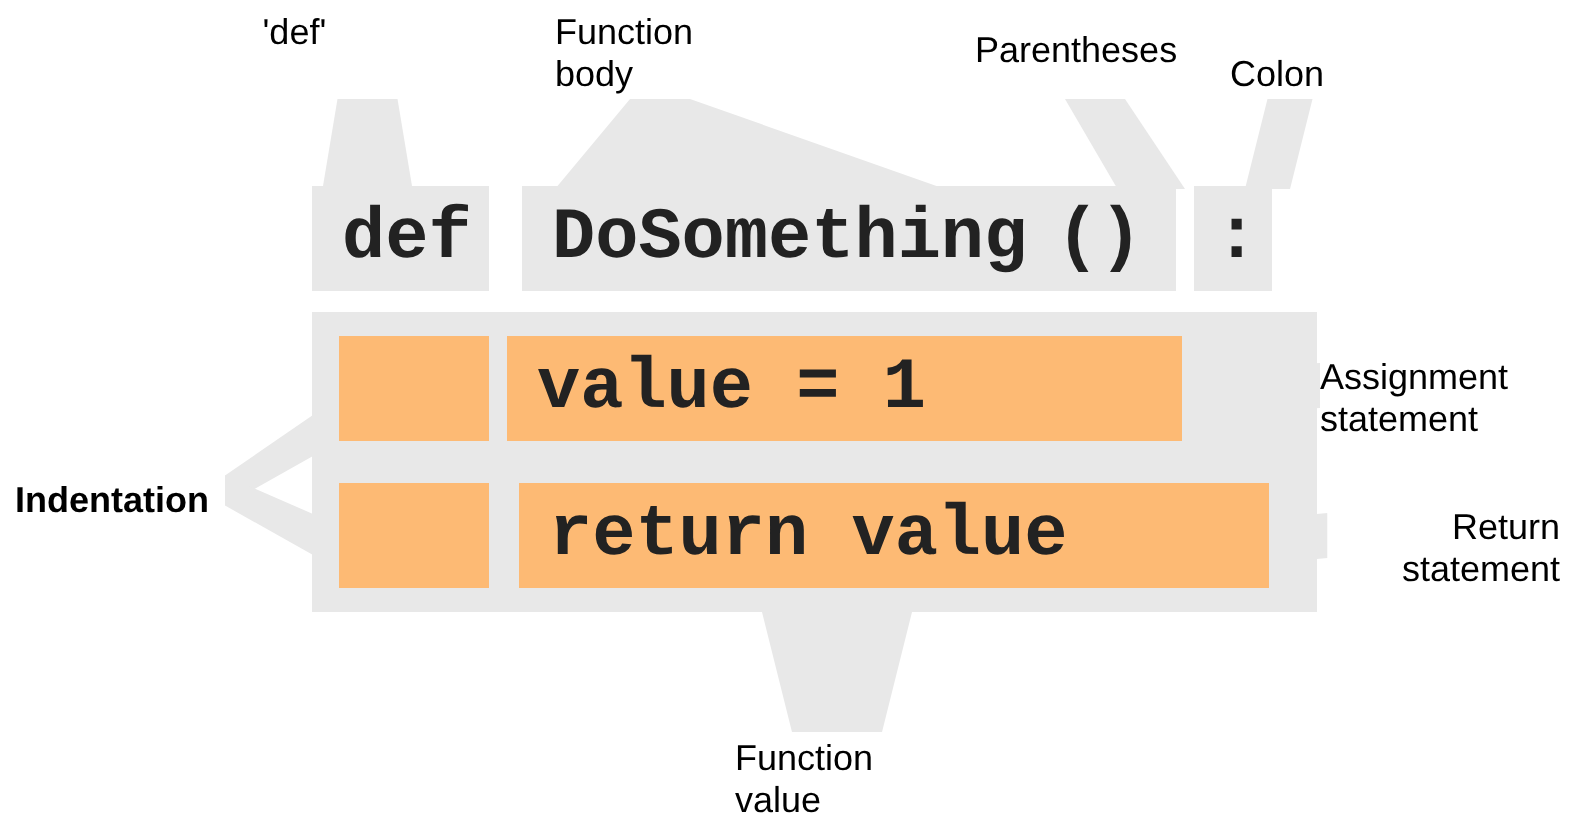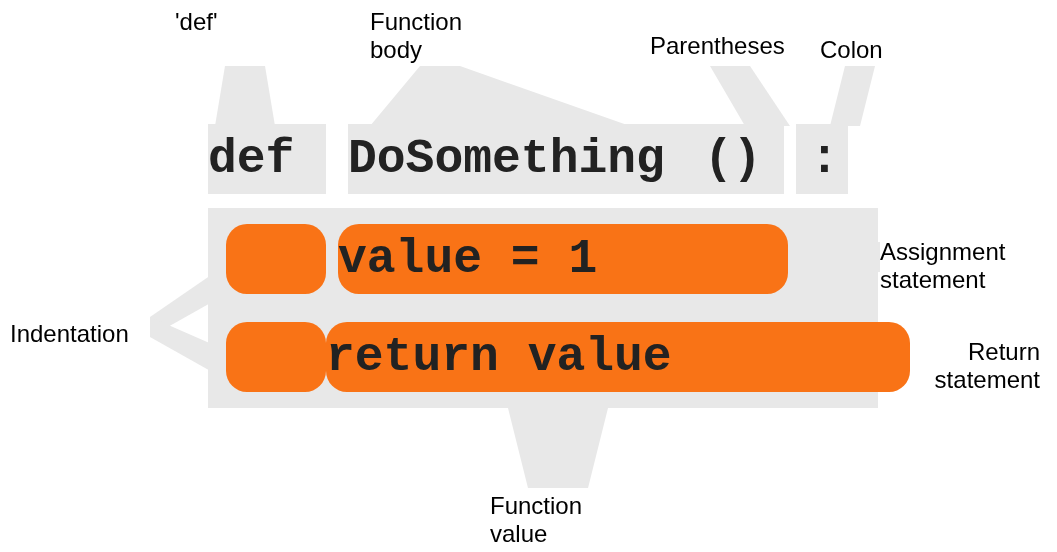--- a/index.html
+++ b/index.html
@@ -29,49 +29,48 @@
     font-size: 48px;
     line-height: 1;
     color: #222;
   }
   .block-light {
     position: absolute;
     background: #e8e8e8;
   }
   .block-dark {
     position: absolute;
-    background: #f97316;
-    border-radius: 21px;
+    background: #fdba74;
   }
   .codecell {
     position: absolute;
     display: flex;
     align-items: center;
     justify-content: flex-start;
-    padding-left: 0;
+    padding-left: 20px;
   }
 </style>
 </head>
 <body>
 
 <div class="label" style="left:175px; top:8px; width:120px;">
   <span>'def'</span><br>
 </div>
 <div class="label" style="left:370px; top:8px; width:140px;">
   <span>Function</span><br>
   <span>body</span>
 </div>
-<div class="label" style="left:650px; top:32px; width:160px;">
+<div class="label" style="left:650px; top:20px; width:160px;">
   <span>Parentheses</span>
 </div>
 <div class="label" style="left:820px; top:36px; width:90px;">
   <span>Colon</span>
 </div>
 
-<div class="label" style="left:10px; top:320px; width:150px; text-align:left;">
+<div class="label" style="left:10px; top:320px; width:150px; text-align:left;font-weight:bold;">
   <span>Indentation</span>
 </div>
 
 <div class="label" style="left:880px; top:238px; width:160px; text-align:left;">
   <span>Assignment</span><br>
   <span>statement</span>
 </div>
 <div class="label" style="left:880px; top:338px; width:160px; text-align:right;">
   <span>Return</span><br>
   <span>statement</span>
@@ -128,15 +127,15 @@
 </svg>
 
 <div class="block-dark" style="left:226px; top:224px; width:100px; height:70px;"></div>
 
 <div class="block-dark codecell code" style="left:338px; top:224px; width:450px; height:70px;">
   <span>value = 1</span>
 </div>
 
 <div class="block-dark" style="left:226px; top:322px; width:100px; height:70px;"></div>
 
-<div class="block-dark codecell code" style="left:326px; top:322px; width:584px; height:70px;">
+<div class="block-dark codecell code" style="left:346px; top:322px; width:500px; height:70px;">
   <span>return value</span>
 </div>
 
 </body></html>

